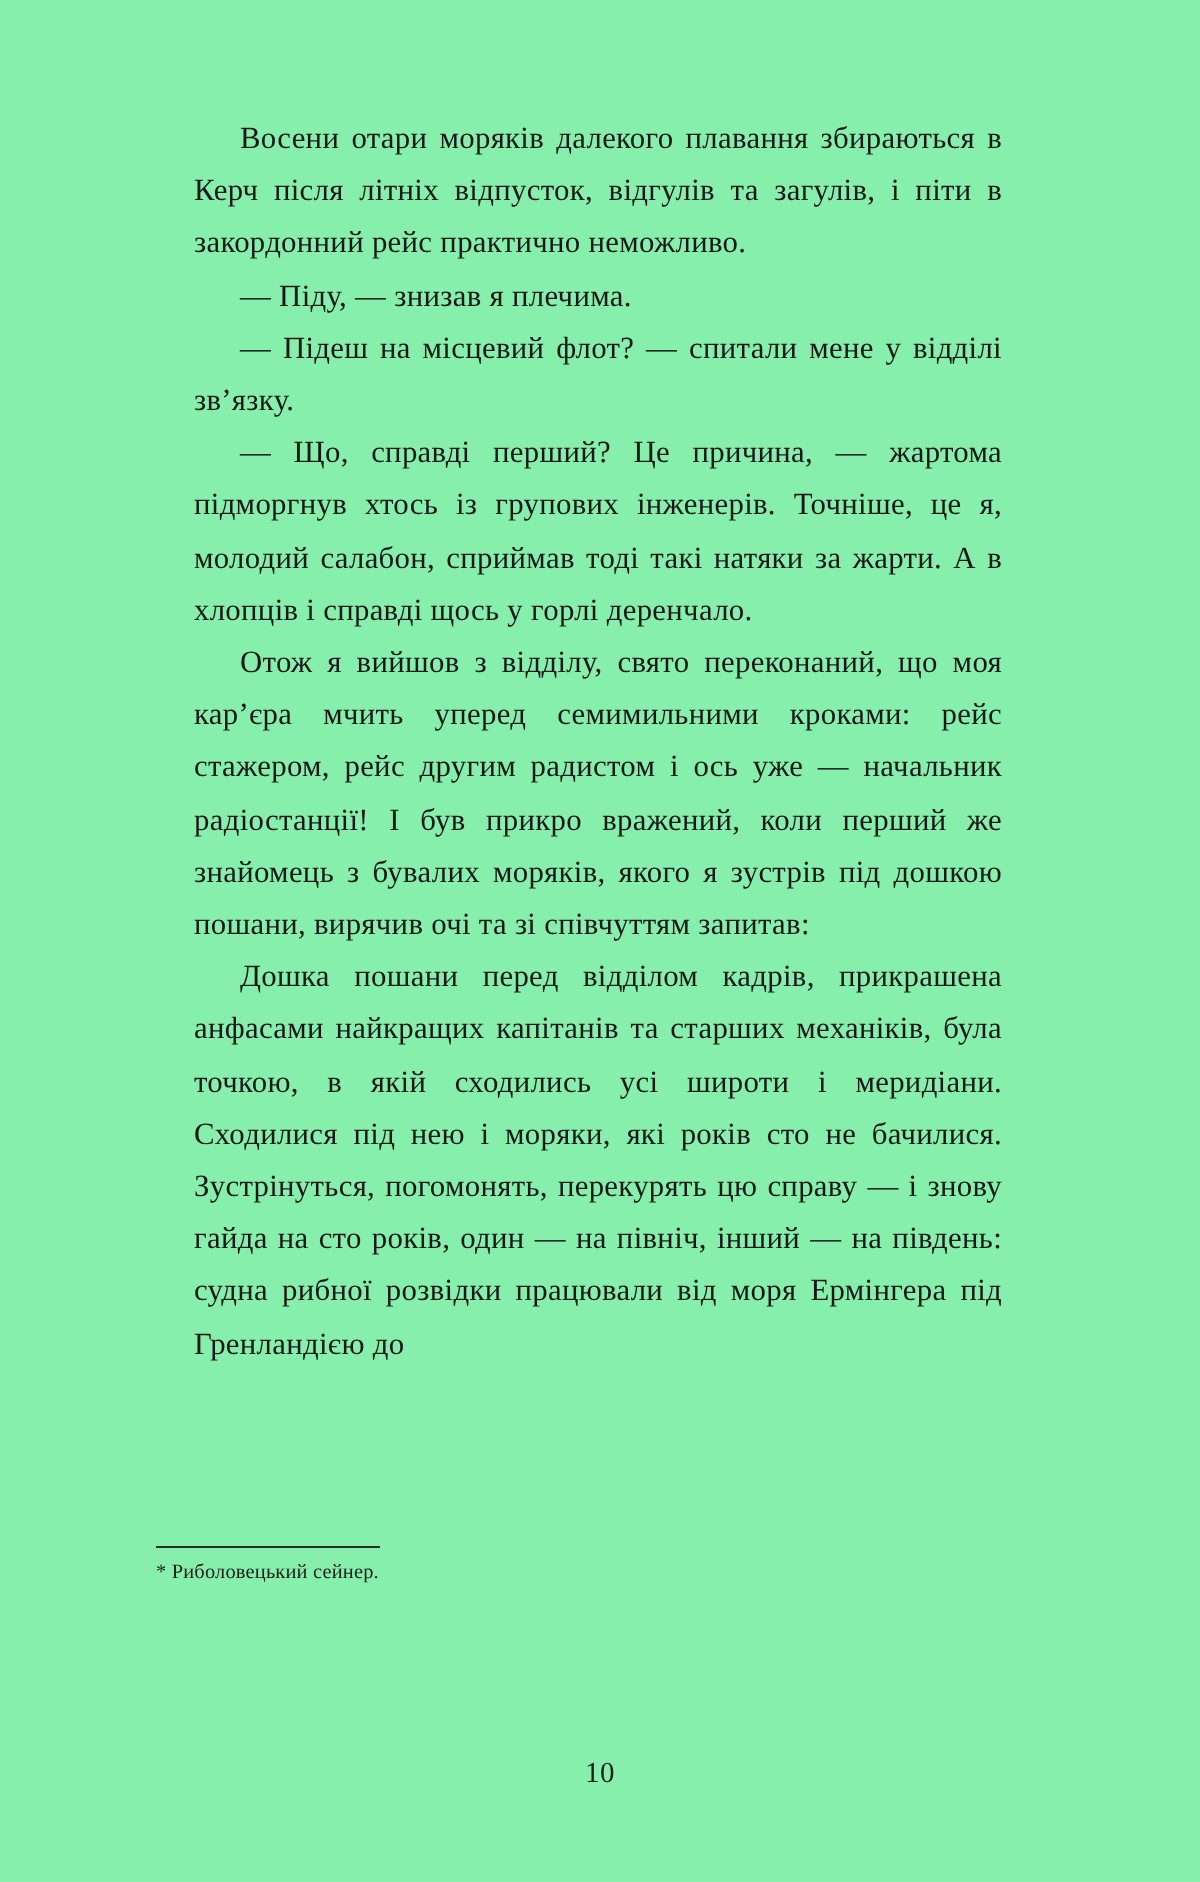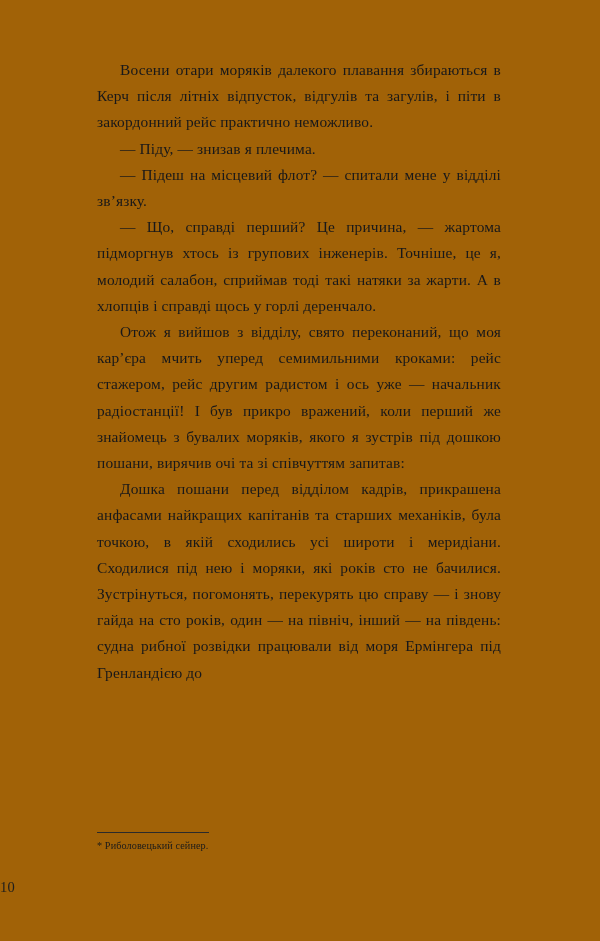--- a/index.html
+++ b/index.html
@@ -16,21 +16,21 @@
     color: #1b1b1b;
     overflow: hidden;
   }
 
   .page {
     position: absolute;
     left: 0;
     top: 0;
     width: 600px;
     height: 941px;
-    background: #a16207;
+    background: #86efac;
   }
 
   .text-block {
     position: absolute;
     left: 97px;
     top: 57px;
     width: 404px;
     text-align: justify;
     text-justify: inter-word;
     font-size: 15.4px;
@@ -53,23 +53,22 @@
 
   .fn-ref {
     font-size: 10px;
     vertical-align: super;
     line-height: 0;
   }
 
   .footnote {
     position: absolute;
     left: 78px;
-    top: 832px;
+    top: 773px;
     width: 420px;
-    margin-left: 19px;
   }
 
   .footnote-rule {
     width: 112px;
     height: 1px;
     background: #2a2a2a;
     margin: 0 0 6px 0;
   }
 
   .footnote-text {
@@ -81,21 +80,21 @@
 
   .footnote-text .fn-mark {
     font-size: 10.2px;
   }
 
   .page-number {
     position: absolute;
     left: 0;
     top: 879px;
     width: 600px;
-    text-align: left;
+    text-align: center;
     font-size: 14.5px;
     color: #1d1d1d;
     letter-spacing: 0.02em;
   }
 </style>
 </head>
 <body>
 
 <div class="page">
 

